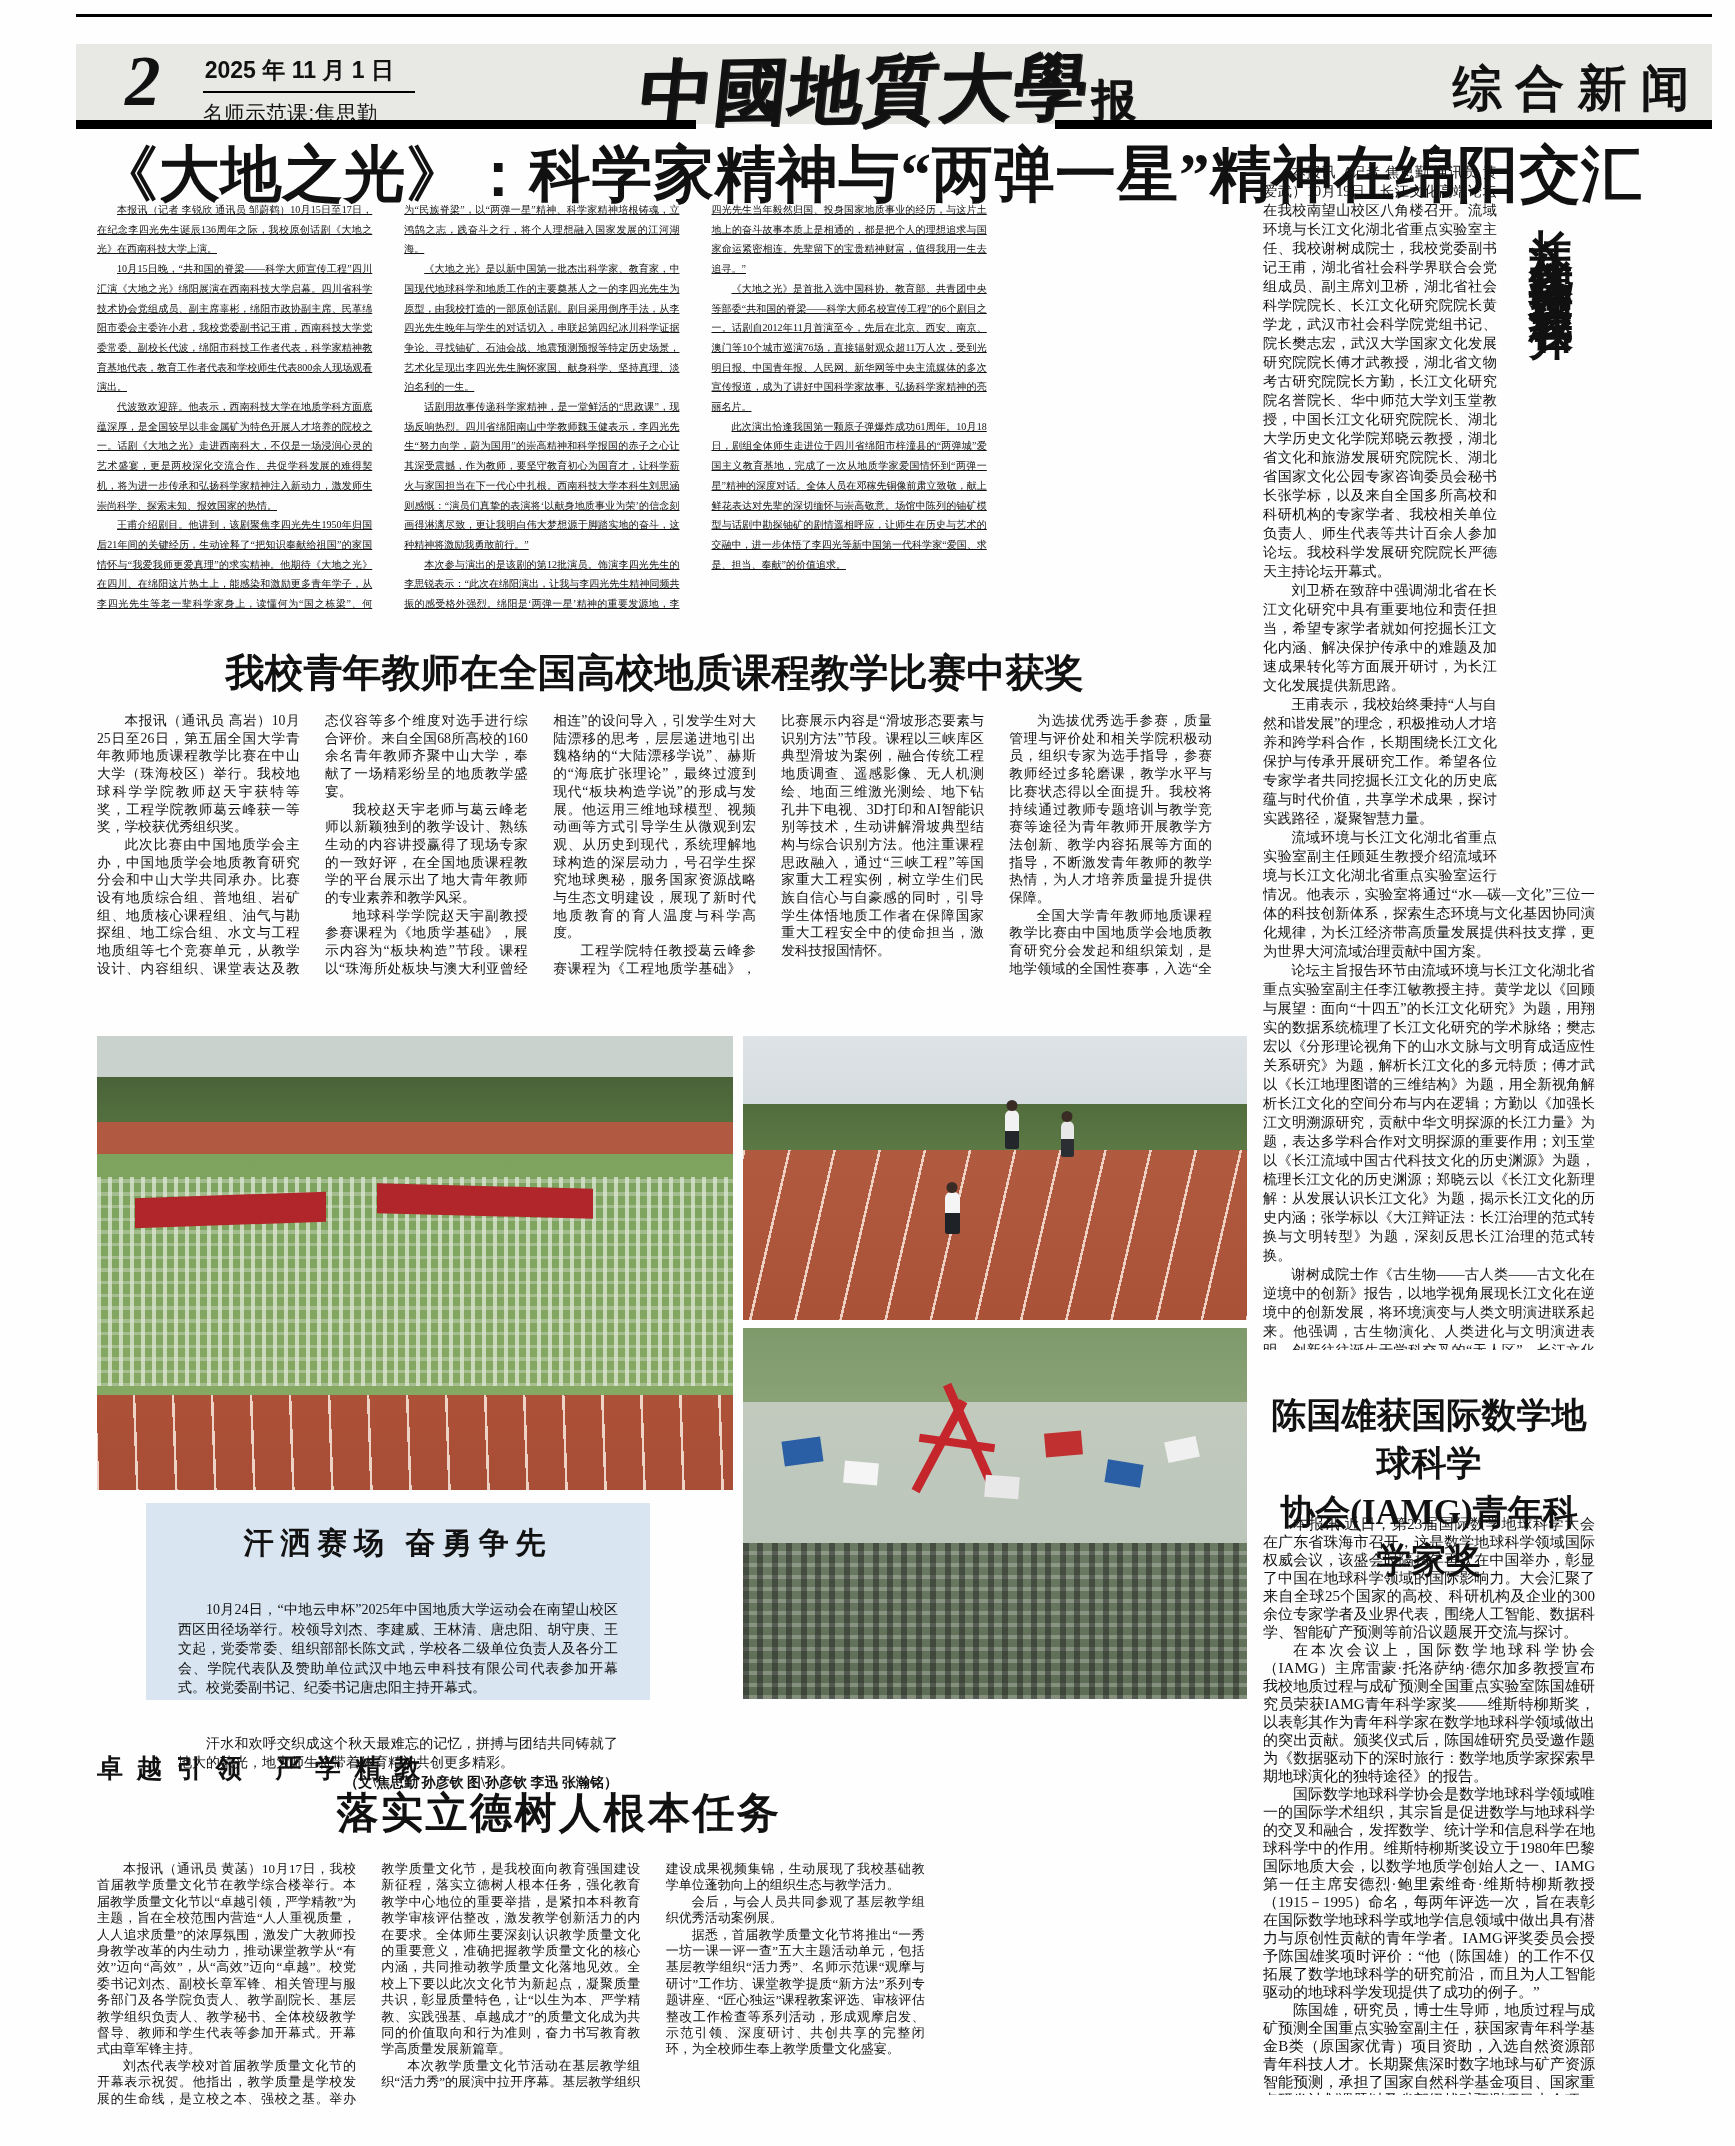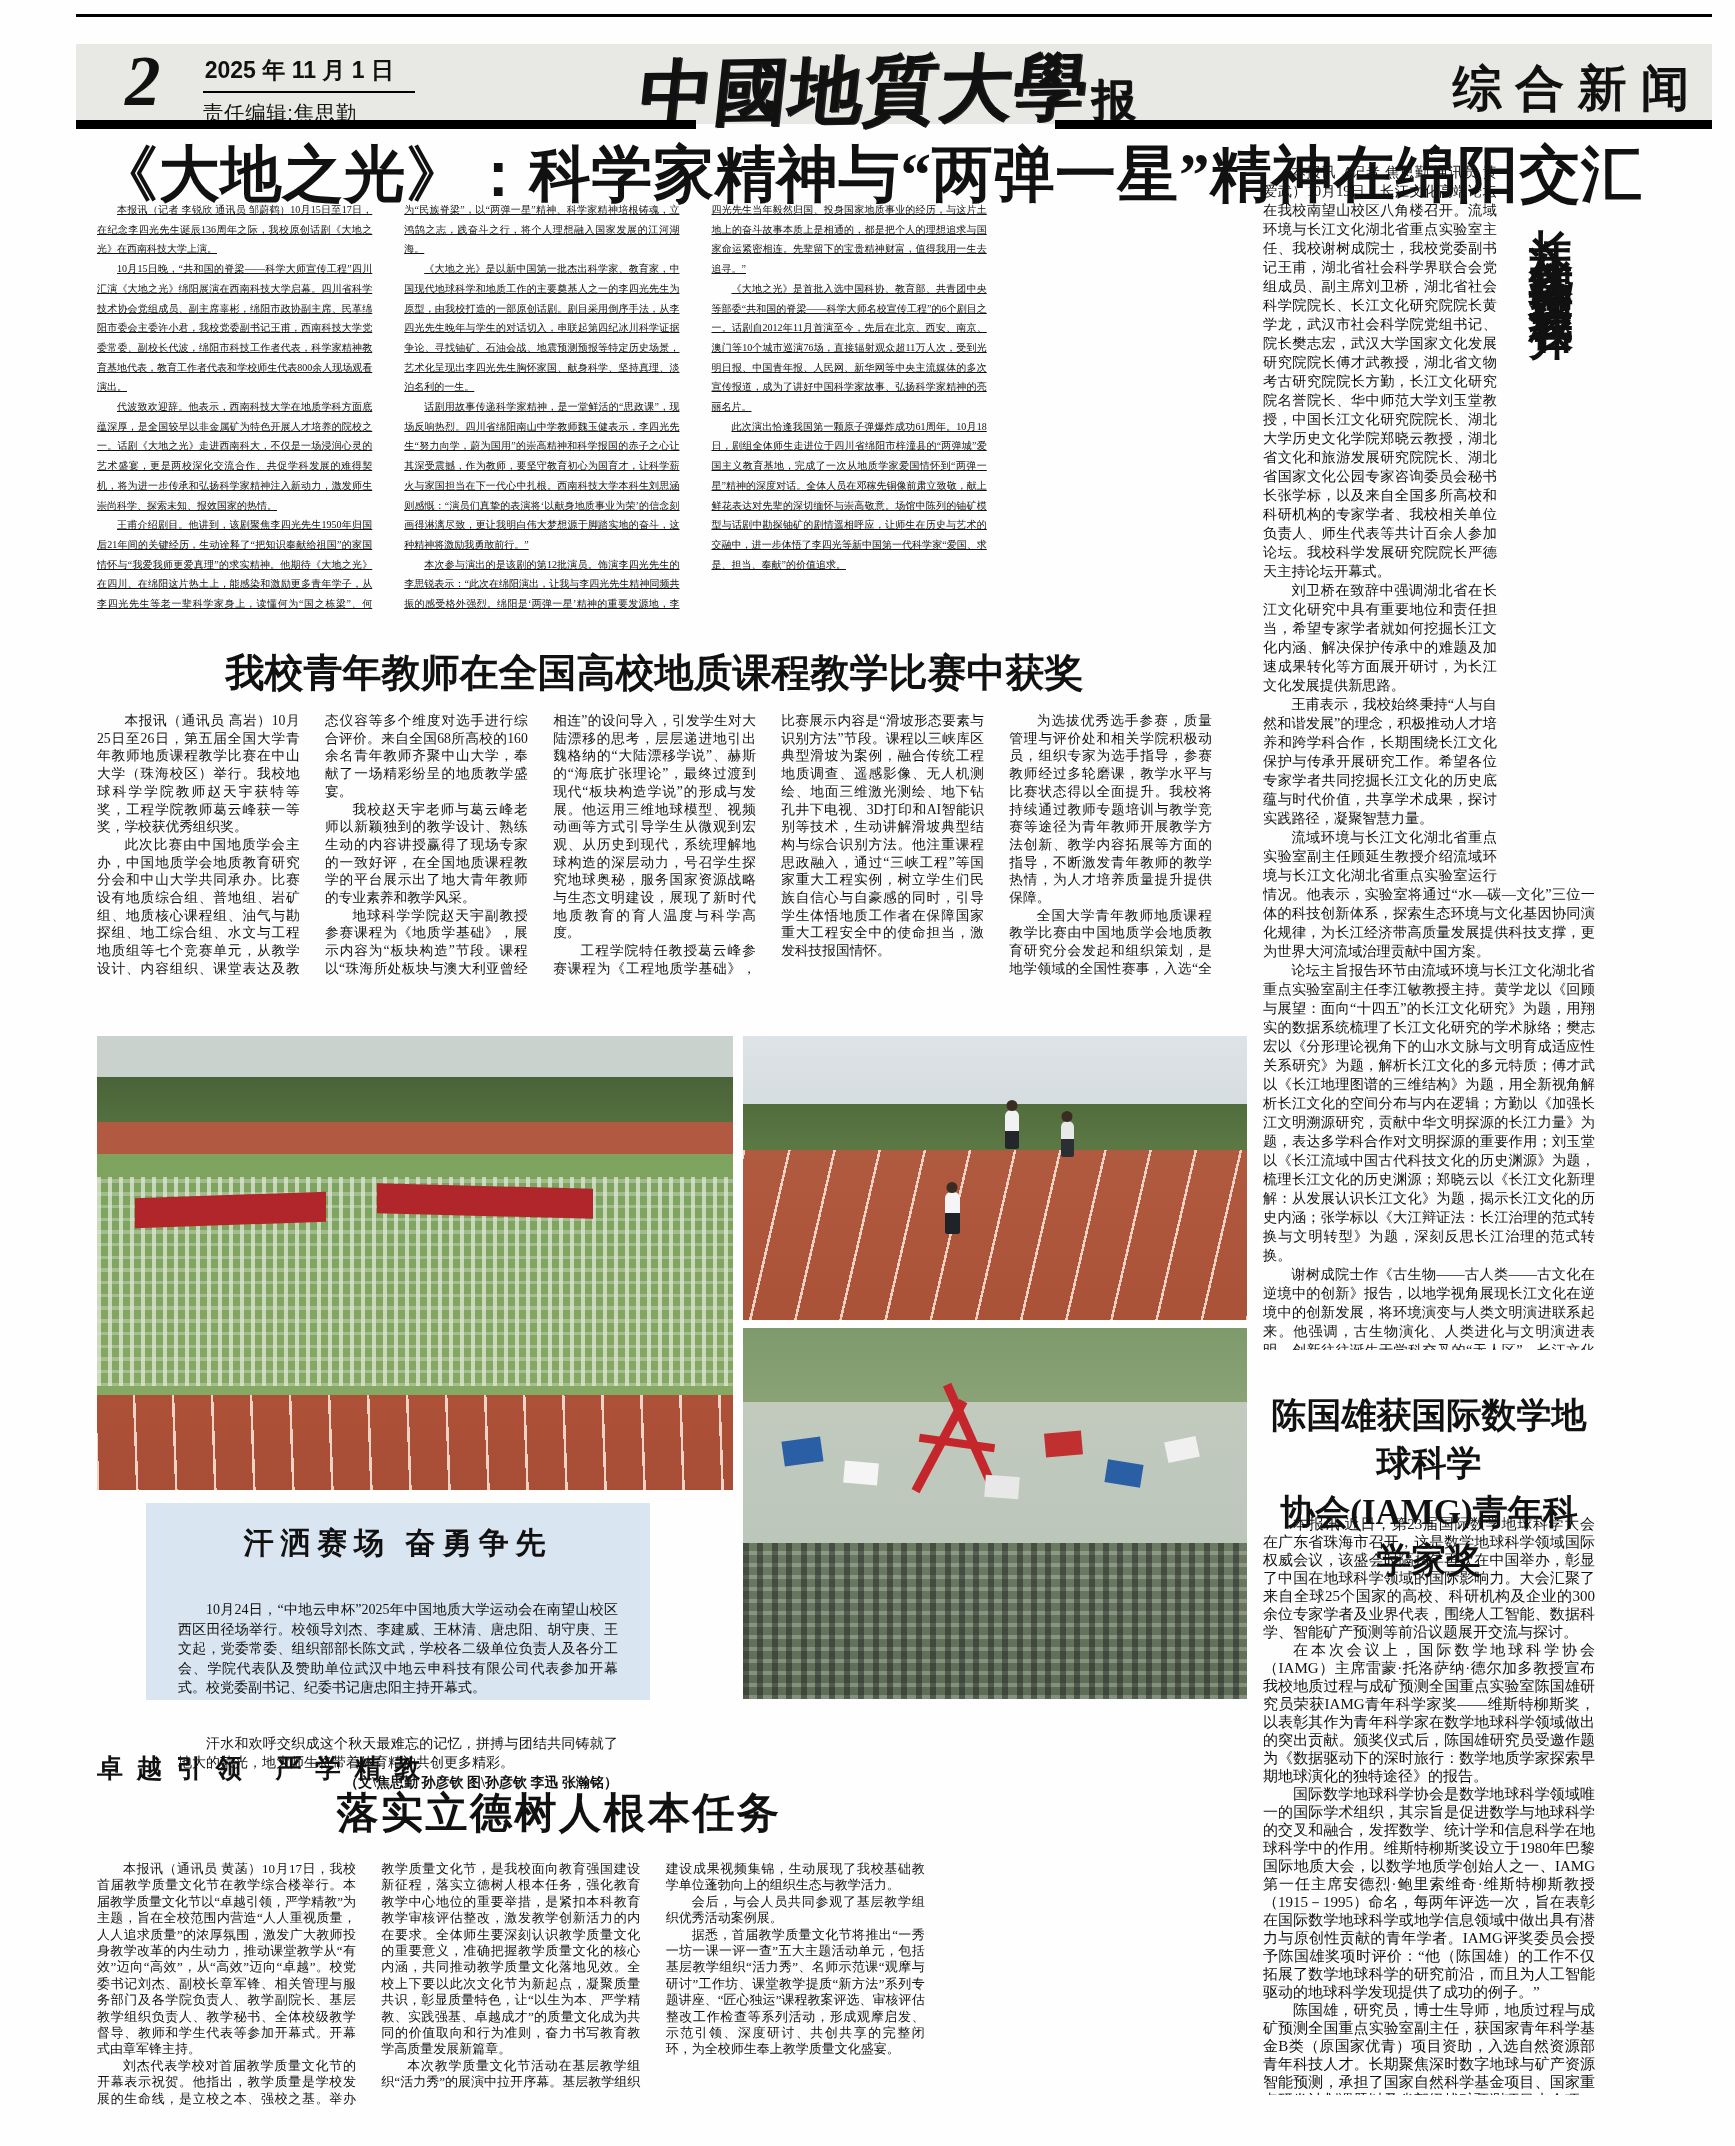--- a/index.html
+++ b/index.html
@@ -130,21 +130,21 @@
 </head>
 <body>
 
 <div id="page">
 
   <div class="abs top-rule"></div>
   <div class="abs header-strip"></div>
   <div class="abs page-num">2</div>
   <div class="abs date-block">
     <div class="date-line">2025 年 11 月 1 日</div>
-    <div class="editor-line">责任编辑:焦思勤</div>
+    <div class="editor-line">名师示范课:焦思勤</div>
   </div>
   <div class="abs masthead-wrap">
     <span class="masthead">中國地質大學</span><span class="masthead-suffix">报</span>
   </div>
   <div class="abs section-title">综合新闻</div>
   <div class="abs header-bar-left"></div>
   <div class="abs header-bar-right"></div>
 
   <div class="abs headline a1-headline">《大地之光》：科学家精神与“两弹一星”精神在绵阳交汇</div>
   <div class="abs body-text a1-body">

